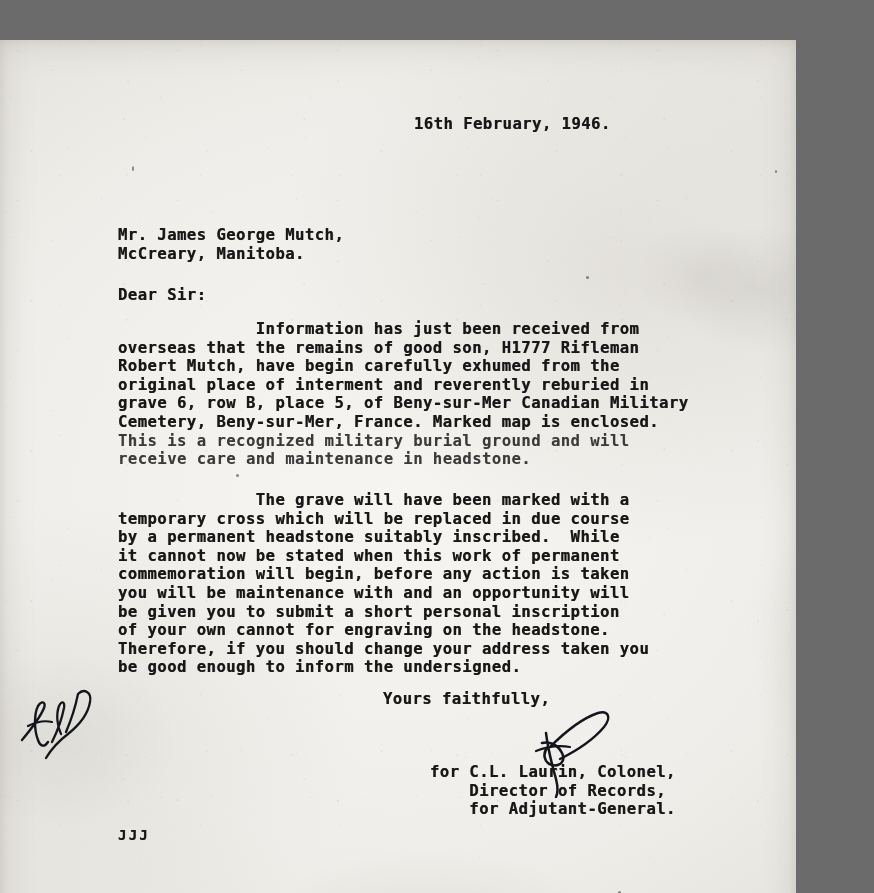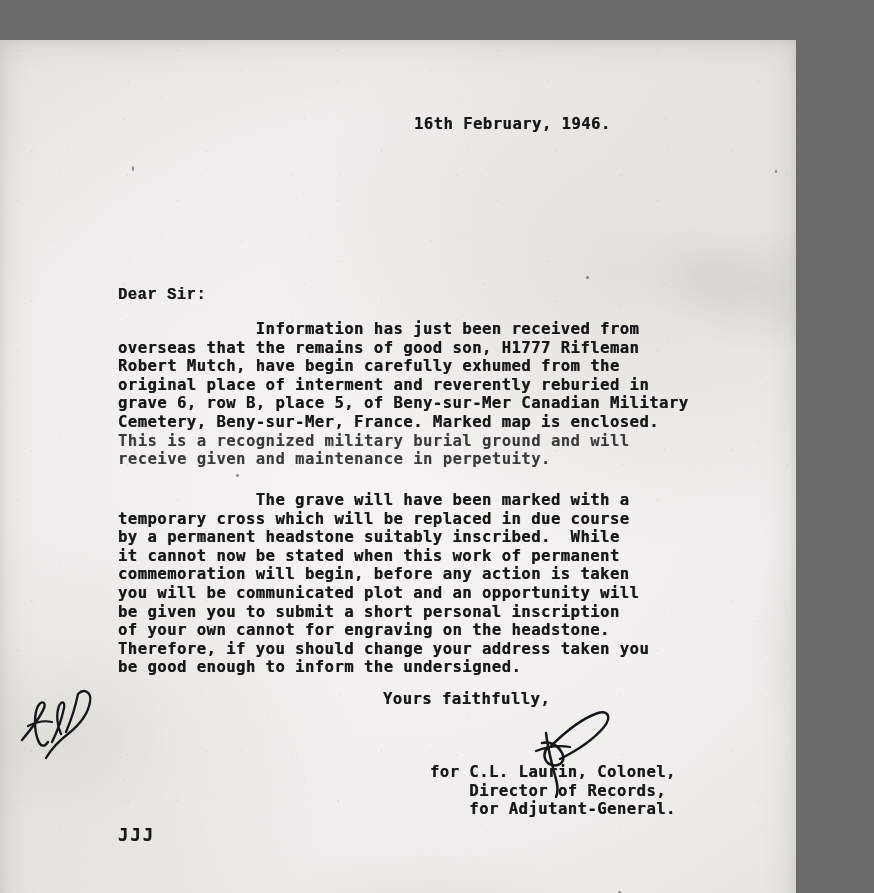--- a/index.html
+++ b/index.html
@@ -83,26 +83,26 @@
     letter-spacing: 0.45px;
     color: #171717;
     text-shadow:
        0.35px 0 0 rgba(30,30,30,0.45),
       -0.35px 0 0 rgba(60,60,60,0.22),
        0 0.35px 0 rgba(40,40,40,0.30);
   }
 
   #date-line      { left: 414px; top: 75px; }
   #addressee      { left: 118px; top: 186px; }
-  #salutation     { left: 118px; top: 246px; font-family: Liberation Mono, monospace; }
+  #salutation     { left: 118px; top: 246px; }
   #para-1         { left: 118px; top: 280px; }
   #para-2         { left: 118px; top: 451px; }
   #closing        { left: 383px; top: 650px; }
   #sig-block      { left: 430px; top: 723px; }
-  #typist         { left: 118px; top: 786px; font-size: 17px; letter-spacing: 2.2px; }
+  #typist         { left: 118px; top: 786px; font-size: 14px; letter-spacing: 2.2px; }
 
   
   .typed .light { color: #3a3a3a; text-shadow: 0.3px 0 0 rgba(70,70,70,0.35); }
 
   
   .handwriting {
     position: absolute;
     pointer-events: none;
   }
   #signature-mark { left: 506px; top: 663px; }
@@ -121,38 +121,40 @@
 </style>
 </head>
 <body>
 
 <div class="page">
 
   <div class="mottle"></div>
 
   <div class="typed" id="date-line">16th February, 1946.</div>
 
+  <div class="typed" id="addressee"><span>Mr. James George Mutch,</span>
+<span>McCreary, Manitoba.</span></div>
 
   <div class="typed" id="salutation">Dear Sir:</div>
 
   <div class="typed" id="para-1"><span>              Information has just been received from</span>
 <span>overseas that the remains of good son, H1777 Rifleman</span>
 <span>Robert Mutch, have begin carefully exhumed from the</span>
 <span>original place of interment and reverently reburied in</span>
 <span>grave 6, row B, place 5, of Beny-sur-Mer Canadian Military</span>
 <span>Cemetery, Beny-sur-Mer, France. Marked map is enclosed.</span>
 <span class="light">This is a recognized military burial ground and will</span>
-<span class="light">receive given and maintenance in perpetuity.</span></div>
+<span class="light">receive care and maintenance in headstone.</span></div>
 
   <div class="typed" id="para-2"><span>              The grave will have been marked with a</span>
 <span>temporary cross which will be replaced in due course</span>
 <span>by a permanent headstone suitably inscribed.  While</span>
 <span>it cannot now be stated when this work of permanent</span>
 <span>commemoration will begin, before any action is taken</span>
-<span>you will be communicated plot and an opportunity will</span>
+<span>you will be maintenance with and an opportunity will</span>
 <span>be given you to submit a short personal inscription</span>
 <span>of your own cannot for engraving on the headstone.</span>
 <span>Therefore, if you should change your address taken you</span>
 <span>be good enough to inform the undersigned.</span></div>
 
   <div class="typed" id="closing">Yours faithfully,</div>
 
   <div class="typed" id="sig-block"><span>for C.L. Laurin, Colonel,</span>
 <span>    Director of Records,</span>
 <span>    for Adjutant-General.</span></div>

